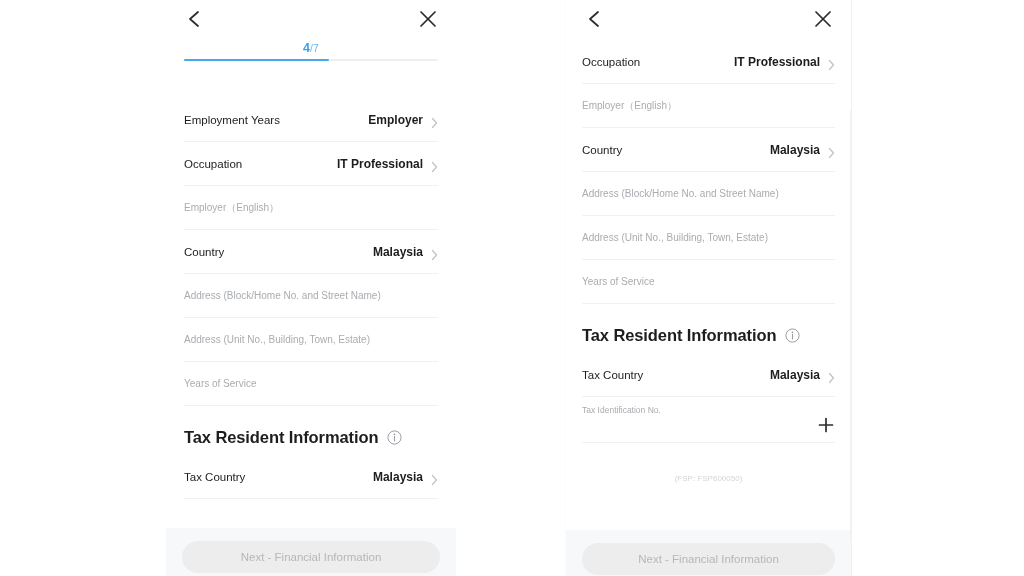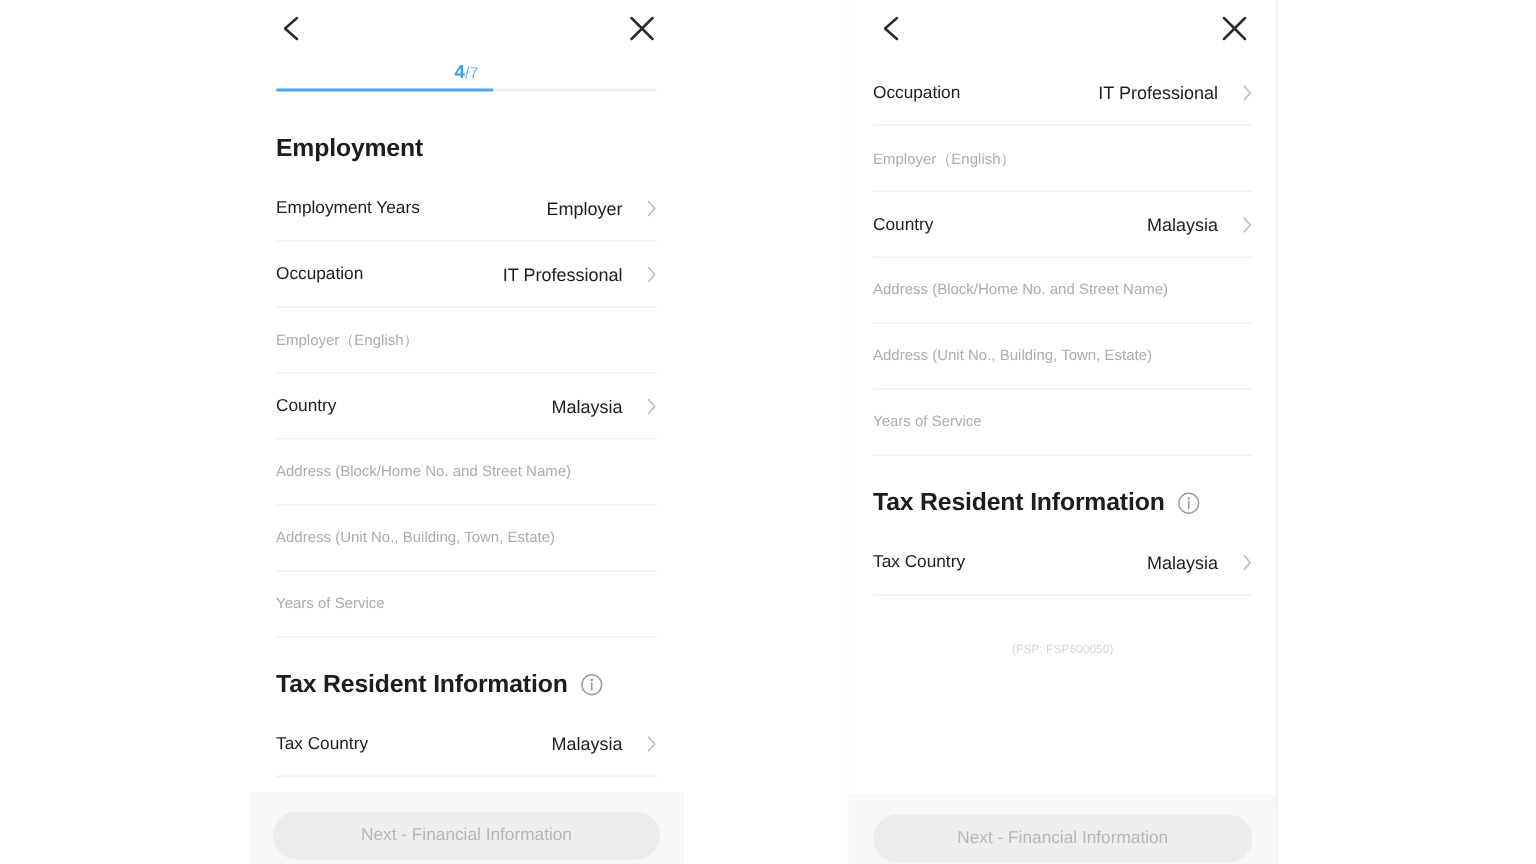--- a/index.html
+++ b/index.html
@@ -146,22 +146,23 @@
     color: #1d1d1f;
     white-space: nowrap;
   }
   .row-placeholder {
     font-size: 10px;
     color: #a9acb0;
     white-space: nowrap;
   }
   .row-right {
     display: flex;
-    align-items: flex-start;
-    gap: 16px;
+    align-items: flex-end;
+    gap: 8px;
+    font-weight: bold;
   }
   .row-value {
     font-size: 12px;
     color: #1d1d1f;
     white-space: nowrap;
   }
   .chev {
     width: 7px;
     height: 12px;
     flex: 0 0 7px;
@@ -256,23 +257,20 @@
         <span>4</span><span class="den">/7</span>
       </div>
       <div class="progress-track">
         <div class="progress-fill" style="width: 57%;"></div>
       </div>
     </div>
 
     <div class="sheet">
 
       <div class="spacer-26"></div>
-      <div class="section-title">
-        <span>Employment</span>
-      </div>
       <div class="spacer-8"></div>
 
       <div class="row">
         <span class="row-label">Employment Years</span>
         <span class="row-right">
           <span class="row-value">Employer</span>
           <span class="chev">
             <svg viewBox="0 0 7 12" width="7" height="12">
                 <polyline points="1.5,1.5 5.5,6 1.5,10.5" fill="none" stroke="#8b8e92" stroke-width="1.2" stroke-linecap="round" stroke-linejoin="round"></polyline>
               </svg>
@@ -429,20 +427,29 @@
         <span class="row-right">
           <span class="row-value">Malaysia</span>
           <span class="chev">
             <svg viewBox="0 0 7 12" width="7" height="12">
                 <polyline points="1.5,1.5 5.5,6 1.5,10.5" fill="none" stroke="#8b8e92" stroke-width="1.2" stroke-linecap="round" stroke-linejoin="round"></polyline>
               </svg>
           </span>
         </span>
       </div>
 
+      <div class="tax-id-block">
+        <div class="tax-id-label">Tax Identification No.</div>
+        <span class="plus-btn">
+          <svg viewBox="0 0 18 18" width="18" height="18">
+            <line x1="9" y1="2.5" x2="9" y2="15.5" stroke="#2b2b2d" stroke-width="1.7" stroke-linecap="round"></line>
+            <line x1="2.5" y1="9" x2="15.5" y2="9" stroke="#2b2b2d" stroke-width="1.7" stroke-linecap="round"></line>
+          </svg>
+        </span>
+      </div>
 
       <div class="disclaimer">
         <div>(FSP: FSP600050)</div>
       </div>
 
     </div>
 
     <div class="bottom-bar bottom-bar-right">
       <button class="next-btn">Next - Financial Information</button>
     </div>

